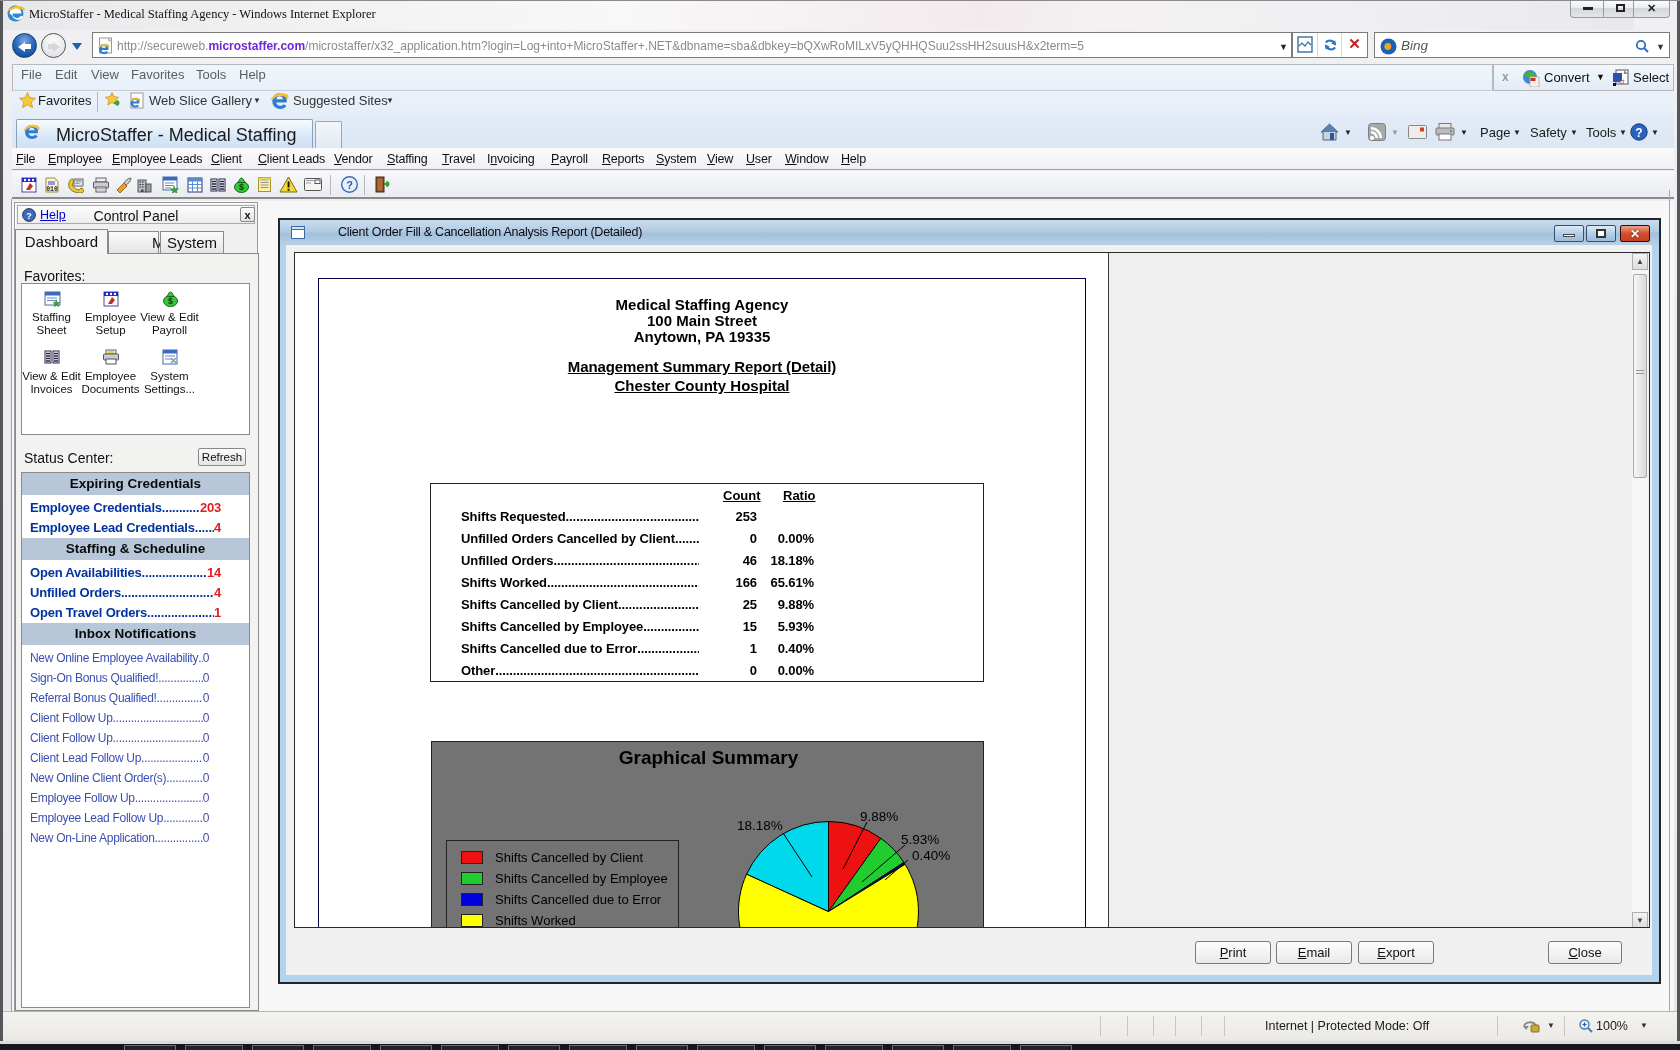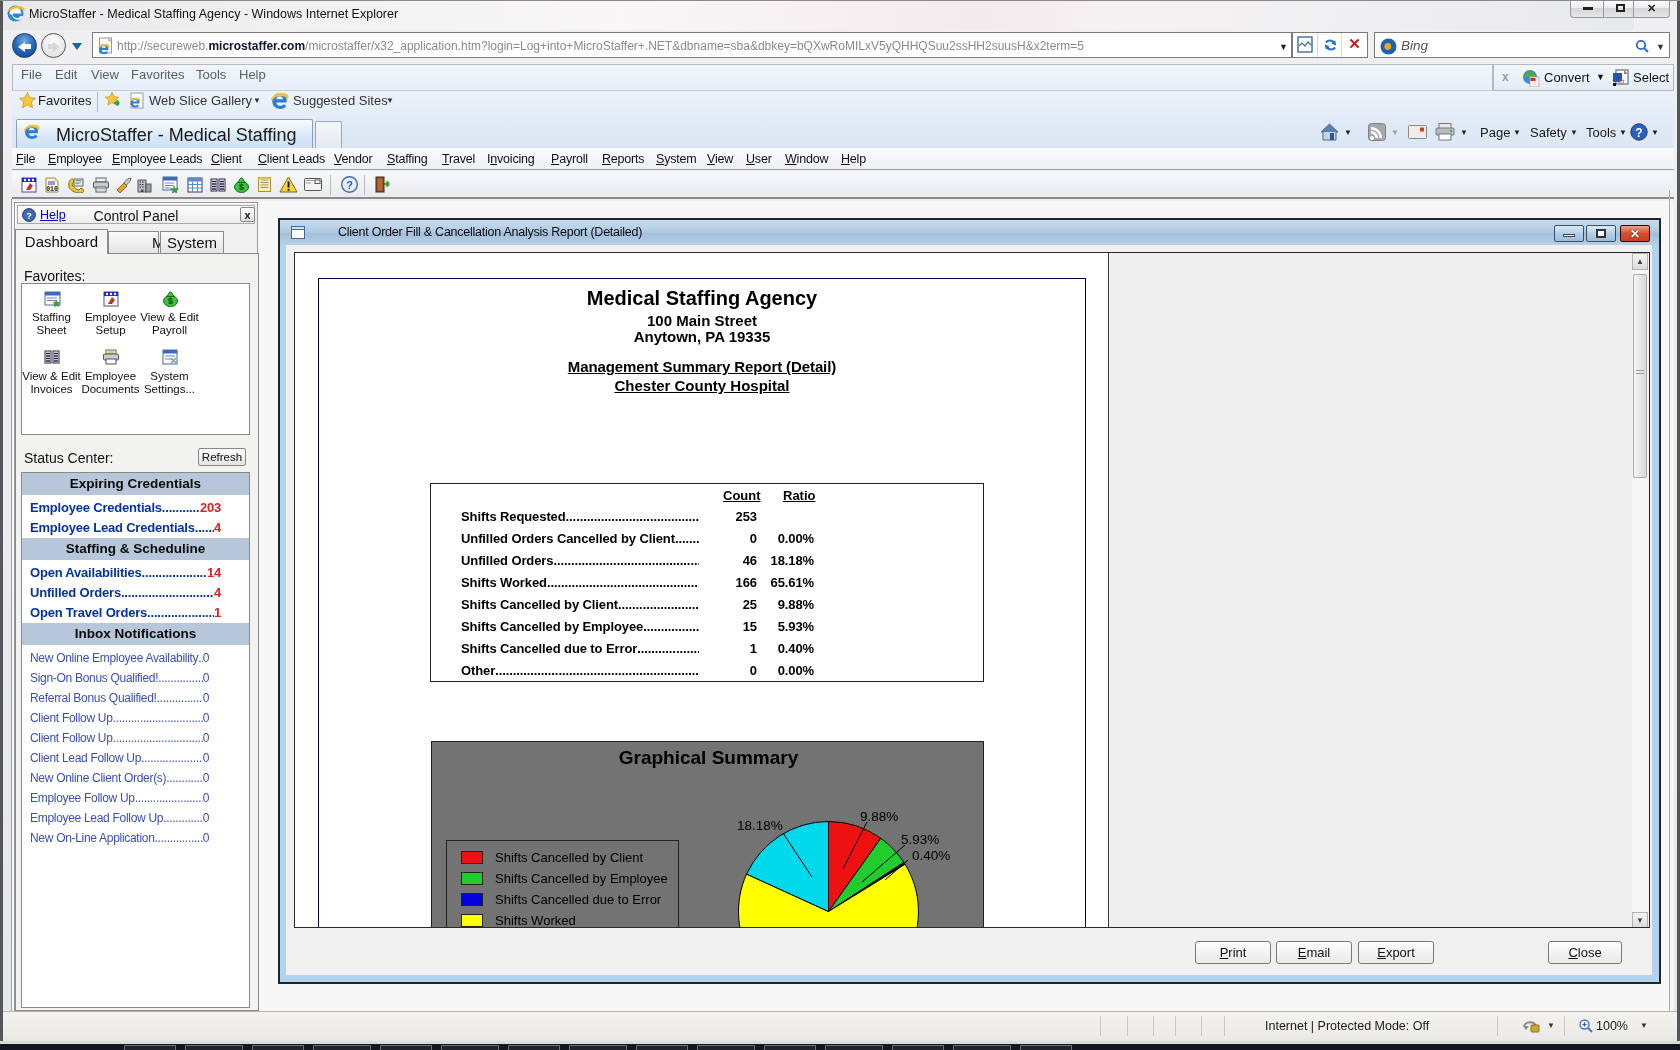--- a/index.html
+++ b/index.html
@@ -8,21 +8,21 @@
 #screen { position:absolute; top:0; left:0; width:1680px; height:1050px; }
 .abs { position:absolute; }
 
 
 #iewin { position:absolute; top:0; left:0; width:1680px; height:1041px;
   background:linear-gradient(#f0f0f2, #e6e7e9); }
 .winedge { position:absolute; background:#55565a; z-index:50; }
 
 
 #titlebar { position:absolute; top:0; left:0; width:1634px; height:30px;
-  background:linear-gradient(90deg, #e7e8ea 0%, #f2f1f2 18%, #f9f7f8 38%, #f6eff1 52%, #f3eaed 60%, #f5f1f2 68%, #efeff1 84%, #e8e9eb 100%); }
+  background:linear-gradient(90deg, #e7e8ea 0%, #f2f1f2 18%, #f9f7f8 38%, #f6eff1 52%, #f3eaed 60%, #f5f1f2 68%, #efeff1 84%, #e8e9eb 100%);font-family:Liberation Serif, serif; }
 #titletext { position:absolute; top:7px; left:29px; font-size:12.5px; color:#111; }
 
 .capbtns { position:absolute; top:0; left:1570px; width:102px; height:20px; }
 .capbtn { position:absolute; top:0; height:18px; background:linear-gradient(#fefefe,#ecedef 45%,#d4d7da 50%,#e4e6e9);
   border:1px solid #97999d; border-top:none; }
 .capbtn.b1 { left:0; width:34px; border-radius:0 0 0 4px; }
 .capbtn.b2 { left:33px; width:31px; }
 .capbtn.b3 { left:63px; width:37px; border-radius:0 0 4px 0; }
 .capglyph { position:absolute; color:#222; font-size:11px; font-weight:bold; }
 
@@ -35,21 +35,21 @@
 #backbtn:after { content:""; position:absolute; left:5px; top:8px; width:0; height:0; border-top:5px solid transparent; border-bottom:5px solid transparent; border-right:7px solid #fff; } #backbtn:before { content:""; position:absolute; left:11px; top:10px; width:7px; height:5px; background:#fff; }
 #fwdbtn { top:3px; left:39px; width:25px; height:25px;
   background:radial-gradient(circle at 50% 30%, #fbfbfb, #e4e6e8 70%, #d8dadc 100%);
   border:1px solid #555; }
 #fwdbtn:after { content:""; position:absolute; right:5px; top:8px; width:0; height:0; border-top:5px solid transparent; border-bottom:5px solid transparent; border-left:7px solid #d4d6d8; } #fwdbtn:before { content:""; position:absolute; left:6px; top:10px; width:7px; height:5px; background:#d4d6d8; }
 #navdrop { position:absolute; top:13px; left:70px; width:0; height:0;
   border-left:5px solid transparent; border-right:5px solid transparent; border-top:7px solid #1565a8; }
 #addrbox { position:absolute; top:2px; left:90px; width:1200px; height:26px; background:#fff; border:1px solid #7b7b7b; }
 #addricon { position:absolute; top:4px; left:4px; width:17px; height:18px; }
 #addrtext { position:absolute; top:6px; left:24px; font-size:12px; color:#8a8a8a; white-space:nowrap; overflow:hidden; width:1155px; }
-#addrtext b { color:#0f172a; font-weight:bold; }
+#addrtext b { color:#6d28d9; font-weight:bold; }
 #addrdrop { position:absolute; top:9px; left:1186px; color:#222; font-size:9px; }
 #addrbtns { position:absolute; top:2px; left:1290px; width:76px; height:26px; background:#fff; border:1px solid #7b7b7b; display:flex; }
 .addrbtn { width:25px; height:24px; position:relative; border-right:1px solid #d8d8d8; }
 #searchbox { position:absolute; top:2px; left:1372px; width:296px; height:26px; background:#fff; border:1px solid #7b7b7b; }
 #bingword { position:absolute; top:5px; left:26px; font-size:13.5px; font-style:italic; color:#555; }
 
 
 #menurow { position:absolute; top:64px; left:12px; width:1481px; height:27px;
   background:linear-gradient(#f0f5fb,#e7effa); border:1px solid #b8b8bc; border-bottom:1px solid #c8ccd2; }
 #menurow .mi { position:absolute; top:2px; font-size:13px; color:#5a5f66; }
@@ -581,21 +581,21 @@
           </div>
         <div class="winbtn" style="left:1306px">
             <div style="margin:3px auto 0;width:10px;height:9px;background:#fff;border:2px solid #333"></div>
           </div>
         <div class="winbtn close" style="left:1340px;text-align:center;color:#fff;font-weight:bold;font-size:12px;line-height:16px;text-shadow:0 0 2px #401008">✕</div>
       </div>
       <div id="repcontent">
         <div id="page"></div>
         <div id="pageframe"></div>
         <div id="repdoc">
-          <div class="rline" style="top:34px;font-size:20px">Medical Staffing Agency</div>
+          <div class="rline" style="top:43px;font-size:15px">Medical Staffing Agency</div>
           <div class="rline" style="top:59px;font-size:15px">100 Main Street</div>
           <div class="rline" style="top:75px;font-size:15px">Anytown, PA 19335</div>
           <div class="rline" style="top:124px;font-size:15px;text-decoration:underline">Chester County Hospital</div>
           <div class="rline" style="top:105px;font-size:15px;letter-spacing:-0.1px;text-decoration:underline">Management Summary Report (Detail)</div>
 
           <div class="abs" style="left:135px;top:230px;width:554px;height:199px;border:1px solid #222;background:#fff">
             <div class="abs" style="left:292px;top:4px;font-size:13px;font-weight:bold;text-decoration:underline">Count</div>
             <div class="abs" style="left:352px;top:4px;font-size:13px;font-weight:bold;text-decoration:underline">Ratio</div>
             <div class="trow" style="top:25px">
                 <span class="tl">

